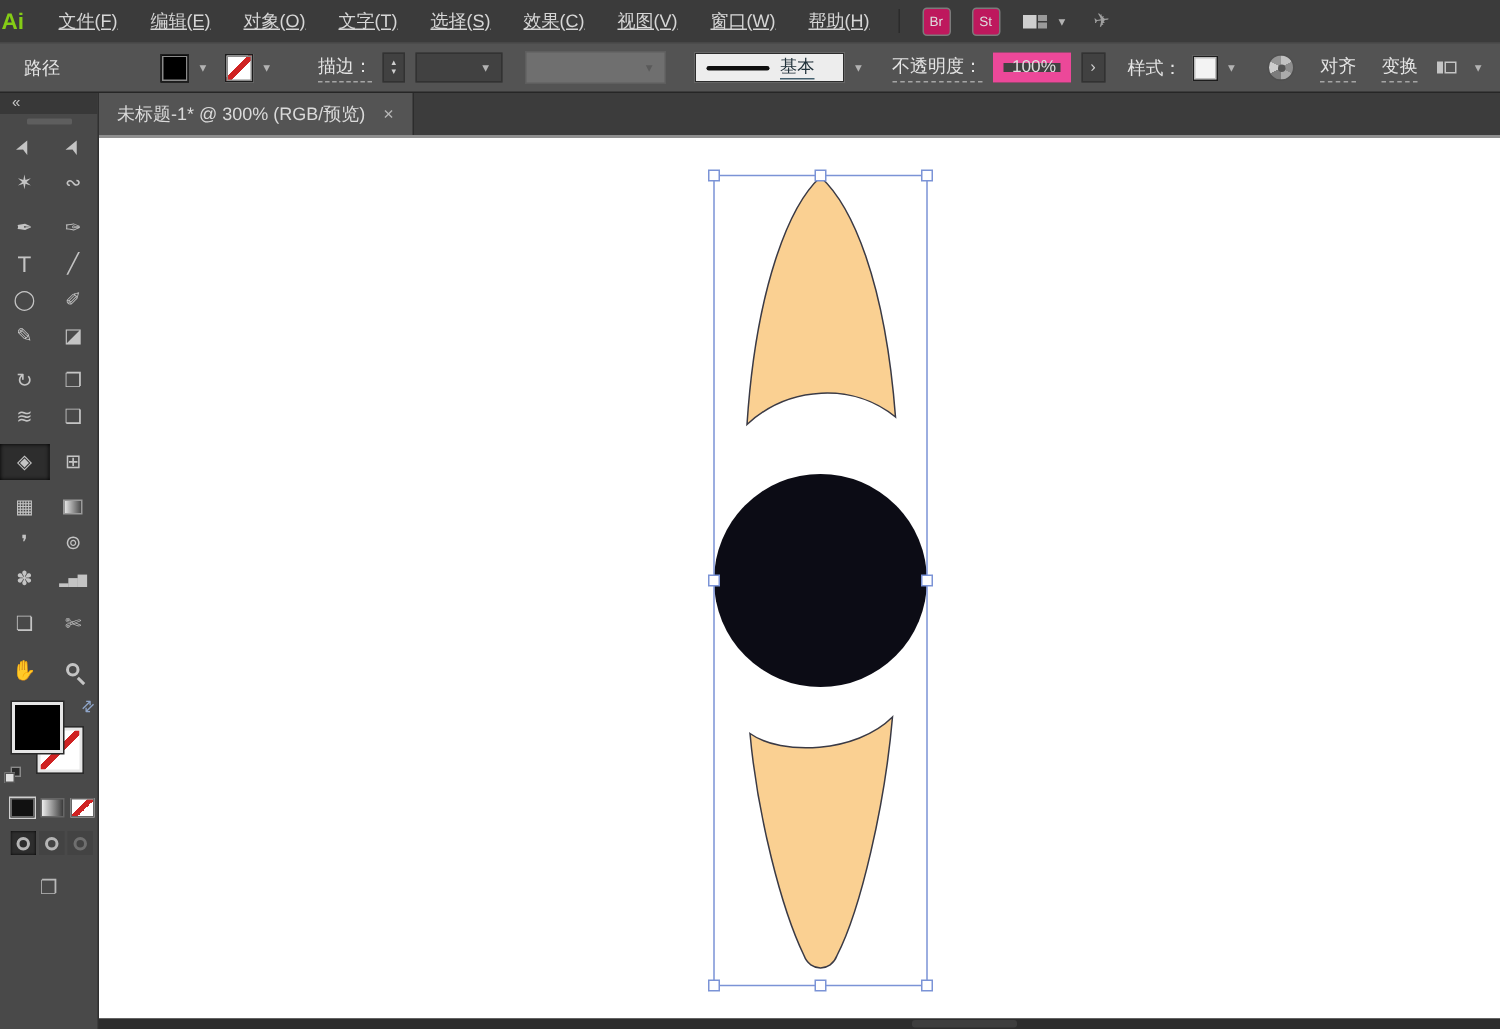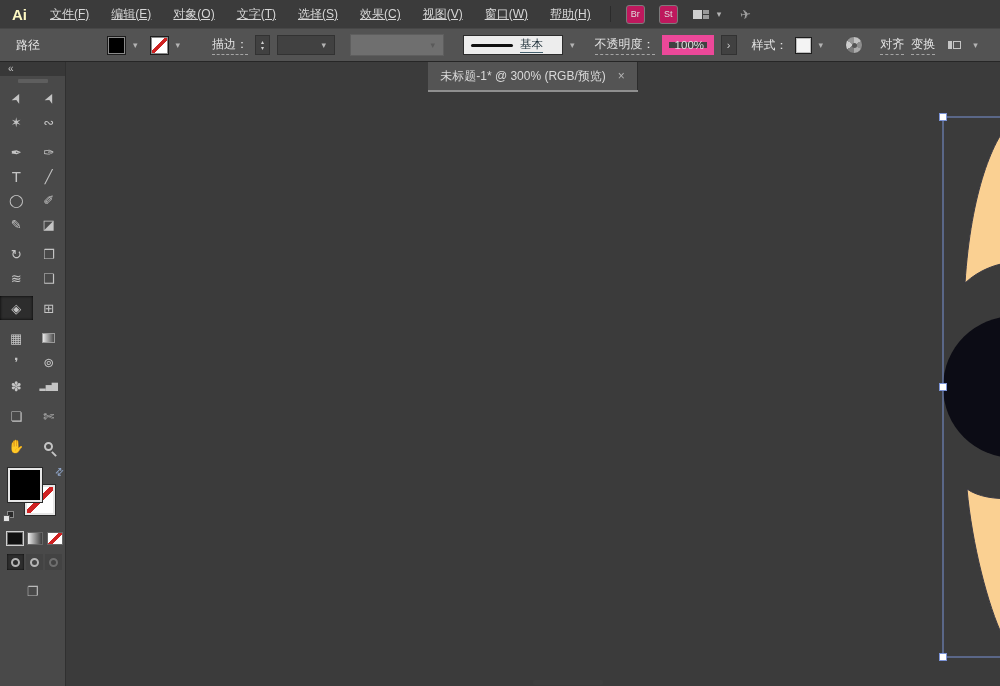--- a/index.html
+++ b/index.html
@@ -1,21 +1,21 @@
 <!DOCTYPE html>
 <html><head>
 <meta charset="utf-8">
 <style>
   * { margin:0; padding:0; box-sizing:border-box; }
   html,body { width:1000px; height:686px; overflow:hidden; }
   body { font-family:"Liberation Sans","DejaVu Sans",sans-serif; background:#3b3b3b; }
 
   
   #menubar { height:28px; display:flex; align-items:center; background:#3b3b3b; color:#d6d6d6; font-size:12px; }
-  .logo { color:#fef9c3; font-weight:bold; font-size:15px; padding:0 12px 0 12px; }
+  .logo { color:#84cc16; font-weight:bold; font-size:15px; padding:0 12px 0 1px; }
   .menu-item { padding:0 11px; height:28px; display:flex; align-items:center; cursor:default;text-decoration:underline; }
   .mb-sep { width:1px; height:16px; background:#2b2b2b; margin:0 8px; }
   .chip { width:19px; height:19px; background:#be185d; border:1px solid #7b7b7b; border-radius:3px;
           font-size:9px; color:#dedede; display:flex; align-items:center; justify-content:center; margin:0 7px; }
   .ws-icon { display:flex; align-items:flex-start; gap:1px; margin:0 3px 0 8px; }
   .ws-icon .r1 { width:9px; height:9px; background:#cfcfcf; }
   .ws-icon .col { display:flex; flex-direction:column; gap:1px; }
   .ws-icon .r2 { width:6px; height:4px; background:#9a9a9a; }
   .chev { color:#b3b3b3; font-size:9px; margin:0 5px; }
   .plane { color:#9f9f9f; font-size:13px; margin-left:14px; transform:rotate(-8deg); }
@@ -91,21 +91,21 @@
             background-image:linear-gradient(135deg, transparent 40%, #cf2222 40%, #cf2222 60%, transparent 60%); }
   .mode-row { display:flex; gap:2px; padding-left:7px; margin-top:9px; }
   .mode { width:17px; height:16px; background:#434343; display:flex; align-items:center; justify-content:center; }
   .mode.sel { background:#2d2d2d; box-shadow:inset 0 0 2px #000; }
   .mode i { width:9px; height:9px; border:2px solid #b5b5b5; border-radius:50%; }
   .mode.dim i { border-color:#6f6f6f; }
   .screen-row { margin-top:14px; display:flex; justify-content:center; }
   .screen-btn { color:#b9b9b9; font-size:13px; }
 
   
-  #right-col { width:934px; display:flex; flex-direction:column;align-items:center; }
+  #right-col { width:934px; display:flex; flex-direction:column; }
   #tabbar { height:30px; background:#3c3c3c; border-bottom:2px solid #8f8f8f; display:flex; }
   .tab { height:28px; background:#545454; display:flex; align-items:center; gap:12px; padding:0 12px;
          color:#dadada; font-size:12px; border-right:1px solid #2c2c2c; }
   .tab-close { color:#b5b5b5; font-size:12px; cursor:default; }
 
   #canvas { flex:1; background:#ffffff; position:relative; }
   #canvas svg { position:absolute; left:0; top:0; }
 
   #hscroll { height:7px; background:#2d2d2d; position:relative; }
   #hscroll .thumb { position:absolute; left:58%; top:1px; width:70px; height:5px; background:#3e3e3e; border-radius:2px; }
@@ -169,21 +169,21 @@
   <span class="dashed" style="margin-left:8px;">不透明度：</span>
   <span class="opacity-field">100%</span>
   <span class="panel-btn">›</span>
   <span style="margin-left:8px;">样式：</span>
   <span class="sw-wrap">
     <span class="style-swatch"></span>
     <span class="chev">▾</span>
   </span>
   <span class="colorwheel"></span>
   <span class="dashed" style="margin-left:0;">对齐</span>
-  <span class="dashed" style="margin-left:0;">变换</span>
+  <span class="dashed" style="margin-left:10px;">变换</span>
   <span class="panels-icon">
     <span class="p1"></span>
     <span class="p2"></span>
   </span>
   <span class="chev">▾</span>
 </div>
 
 <div id="workspace">
 
   <div id="toolbar">

